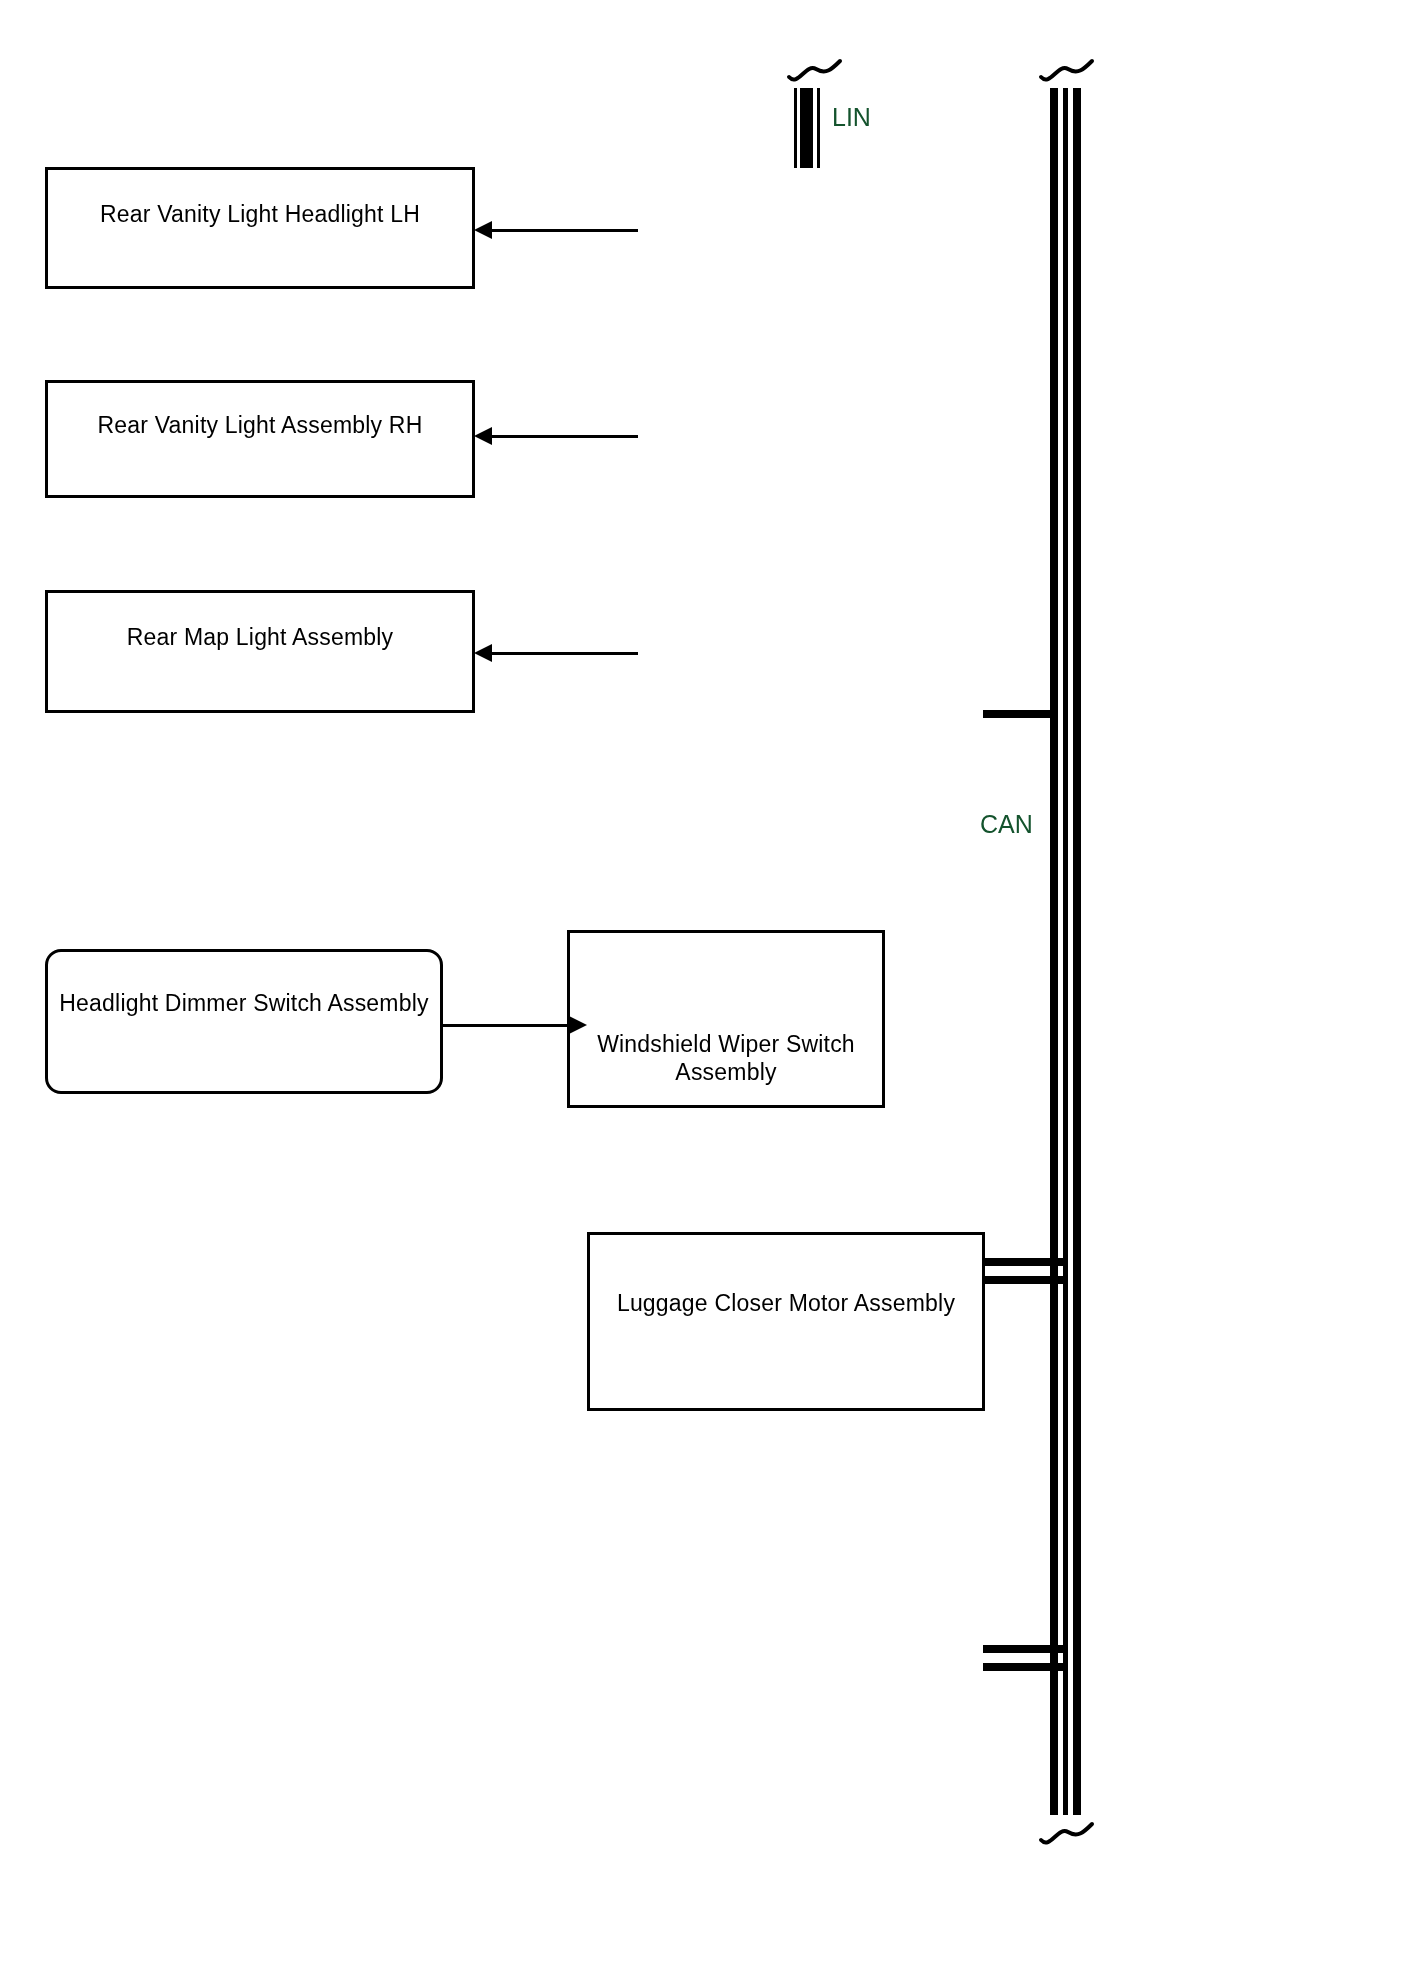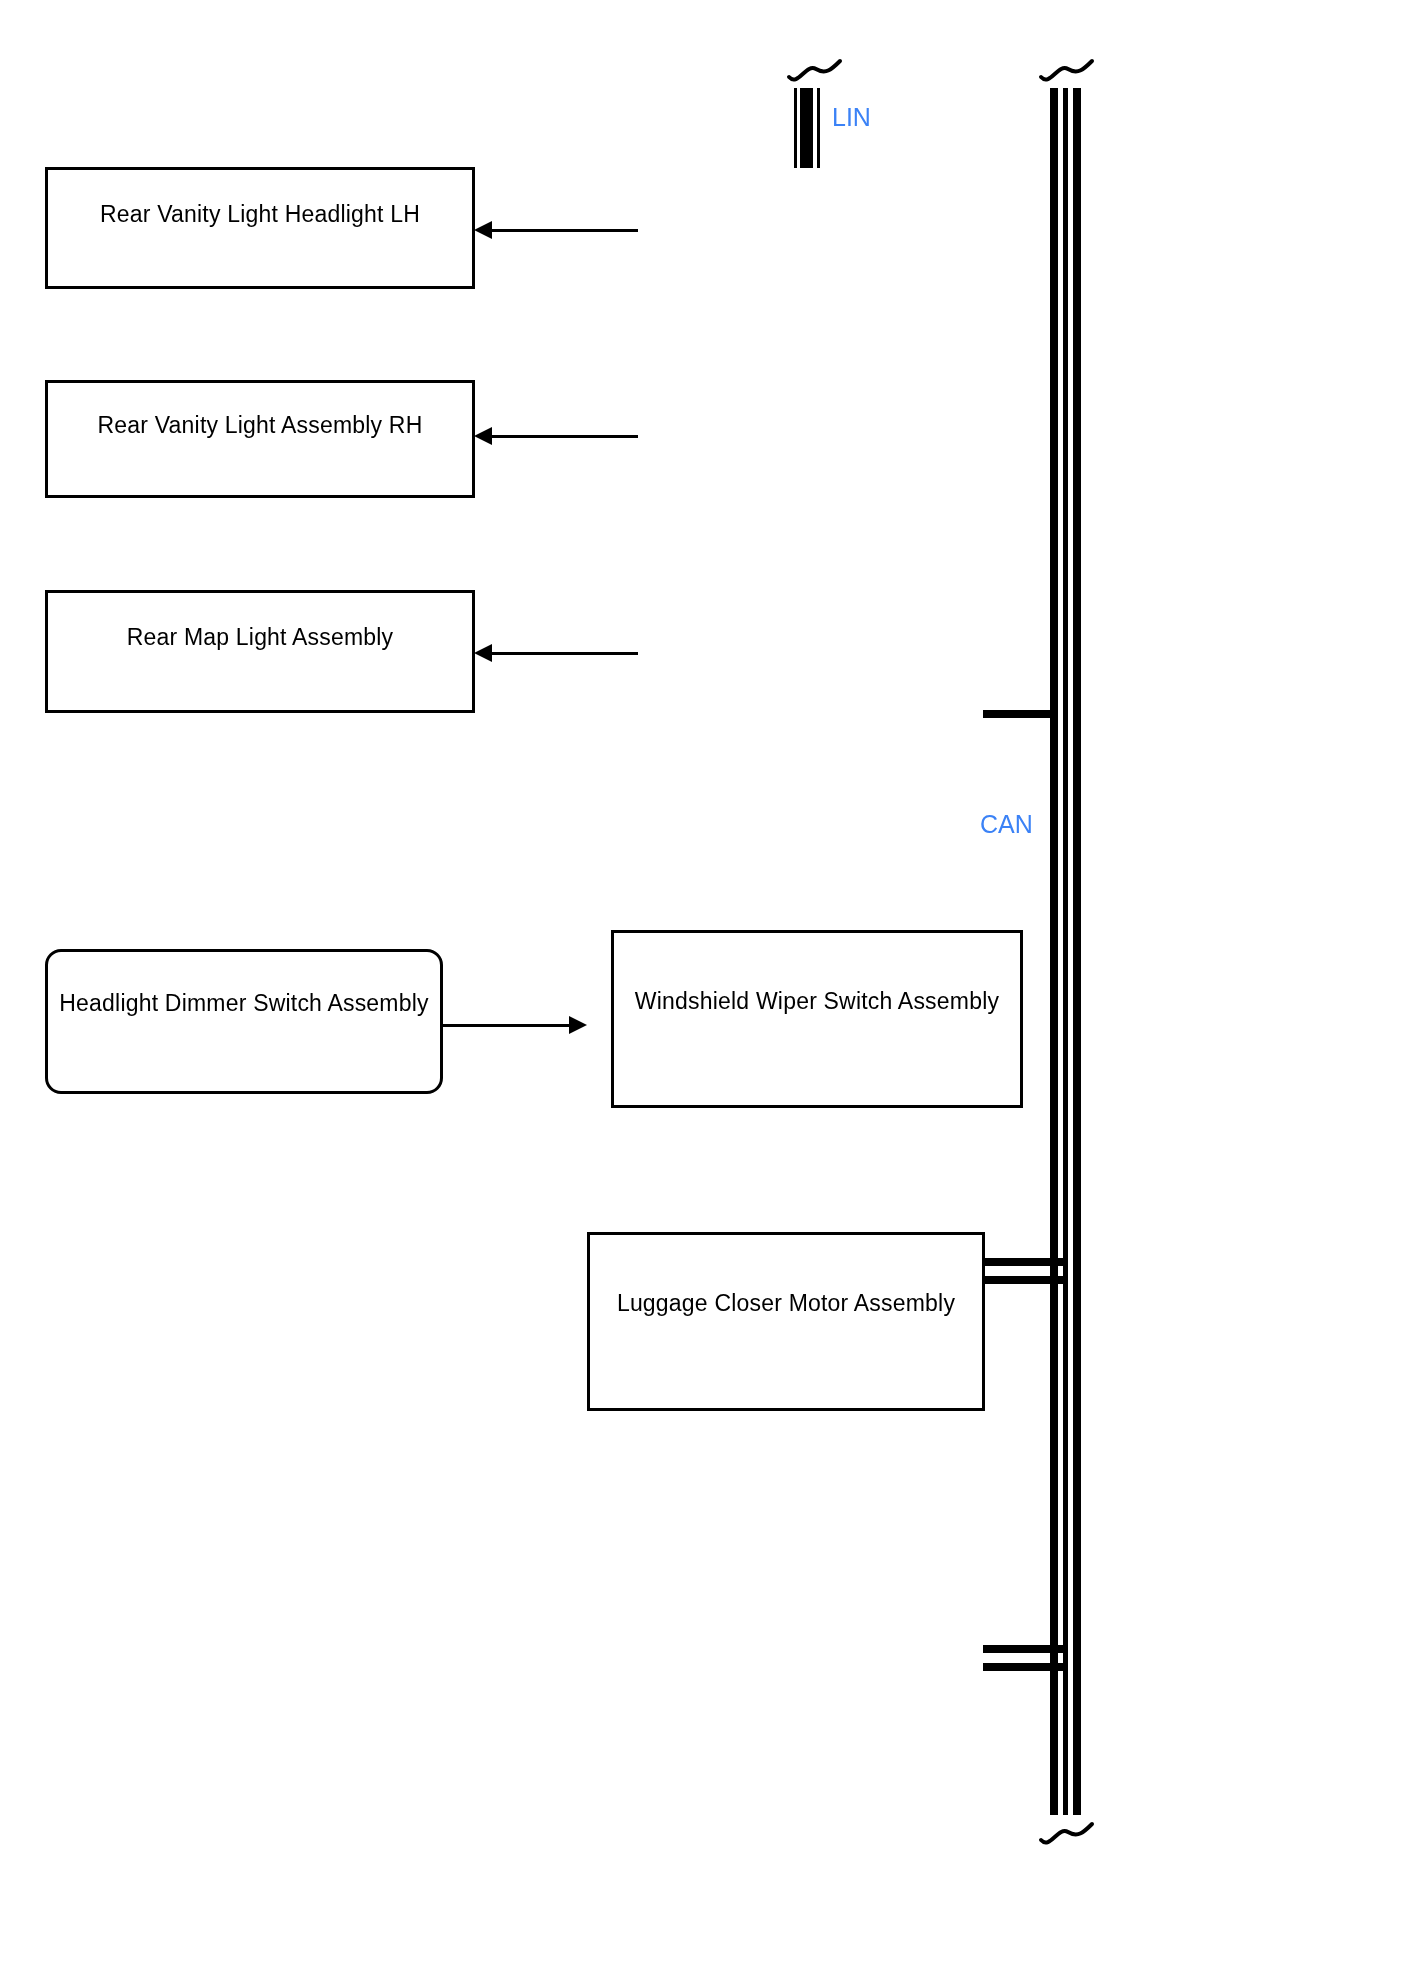--- a/index.html
+++ b/index.html
@@ -33,21 +33,21 @@
     line-height: 1.25;
     color: #000000;
     letter-spacing: 0.2px;
     padding: 0 10px;
   }
   .node.box-rear-vanity-lh  { left: 45px;  top: 167px;  width: 430px; height: 122px; }
   .node.box-rear-vanity-rh  { left: 45px;  top: 380px;  width: 430px; height: 118px; }
   .node.box-rear-map        { left: 45px;  top: 590px;  width: 430px; height: 123px; }
   .node.box-map-light       { left: 637px; top: 165px;  width: 349px; height: 553px; }
   .node.box-headlight       { left: 45px;  top: 949px;  width: 398px; height: 145px; border-radius: 16px; }
-  .node.box-wiper           { left: 611px; top: 930px;  width: 412px; height: 178px; }
+  .node.box-wiper           { left: 567px; top: 930px;  width: 318px; height: 178px; align-items: flex-end; }
   .node.box-luggage         { left: 587px; top: 1232px; width: 398px; height: 179px; text-align: center; }
 
   .node.box-rear-vanity-lh .node-label,
   .node.box-rear-vanity-rh .node-label,
   .node.box-rear-map .node-label {
     position: relative;
     top: -14px;
   }
   .node.box-headlight .node-label,
   .node.box-wiper .node-label,
@@ -80,21 +80,21 @@
   }
 
   
   .bus-seg {
     position: absolute;
     background: #000000;
   }
   .bus-label {
     position: absolute;
     font-size: 25px;
-    color: #3b82f6;
+    color: #14532d;
     white-space: nowrap;
   }
   .squiggle {
     position: absolute;
   }
 </style>
 </head>
 <body>
 
 <div id="diagram">

